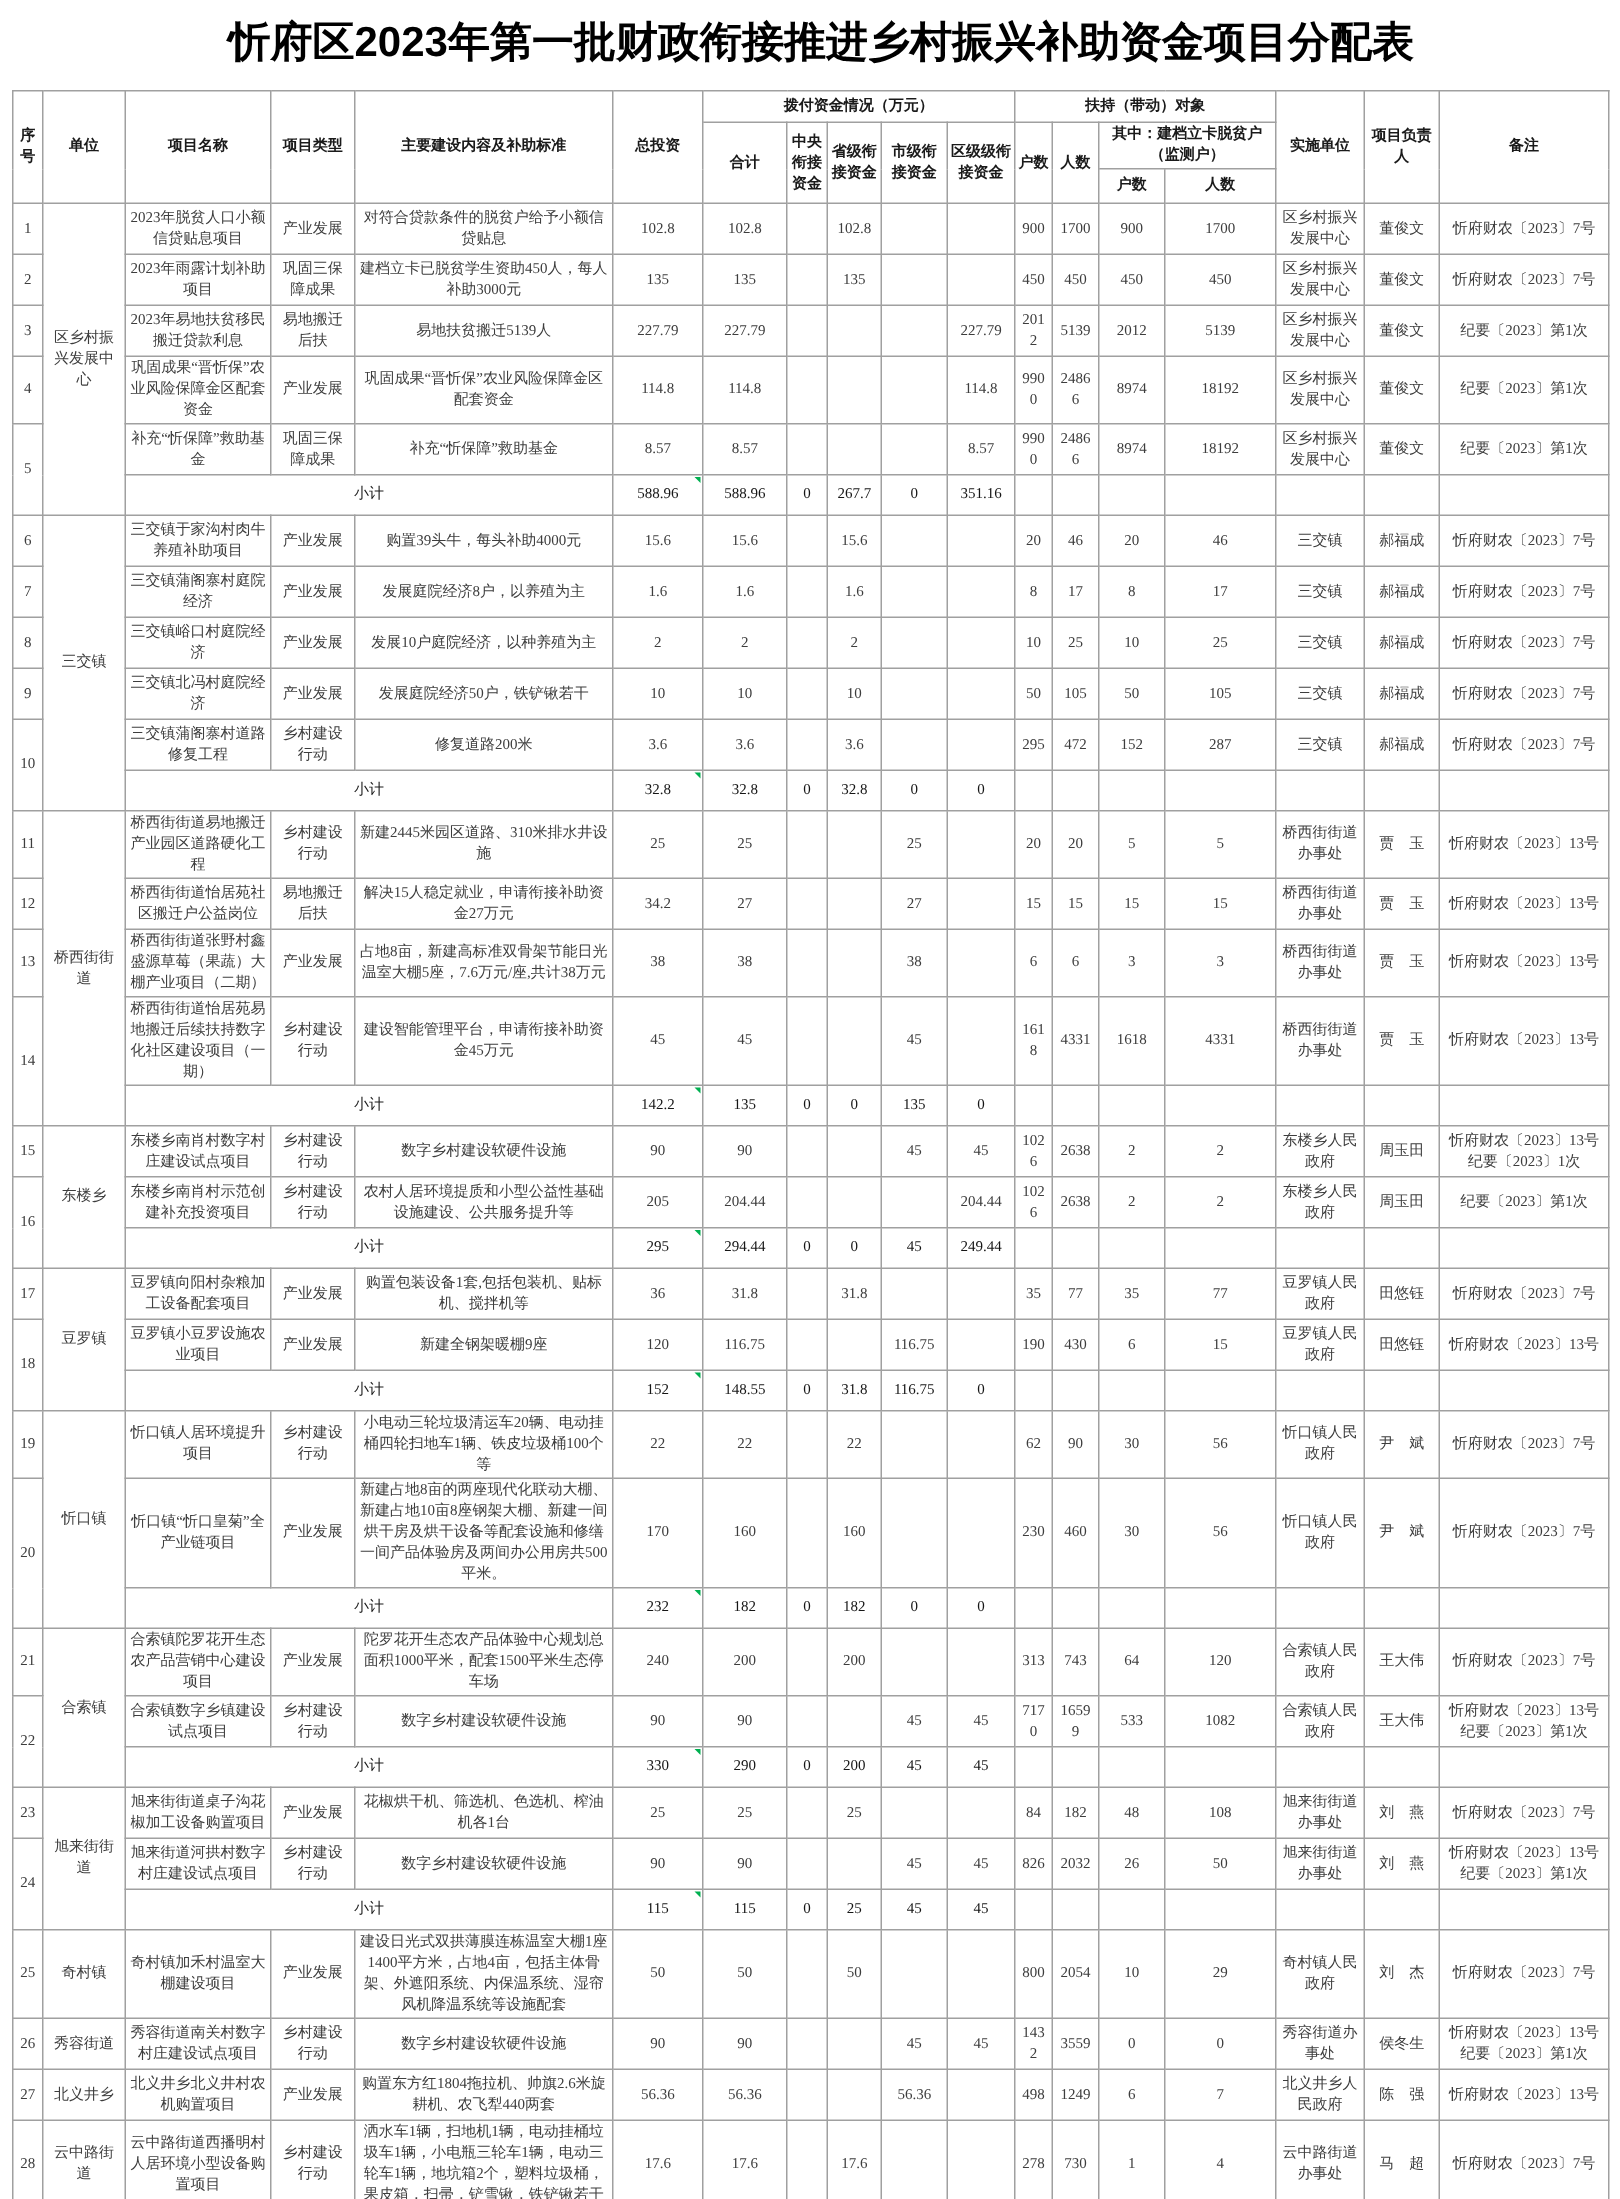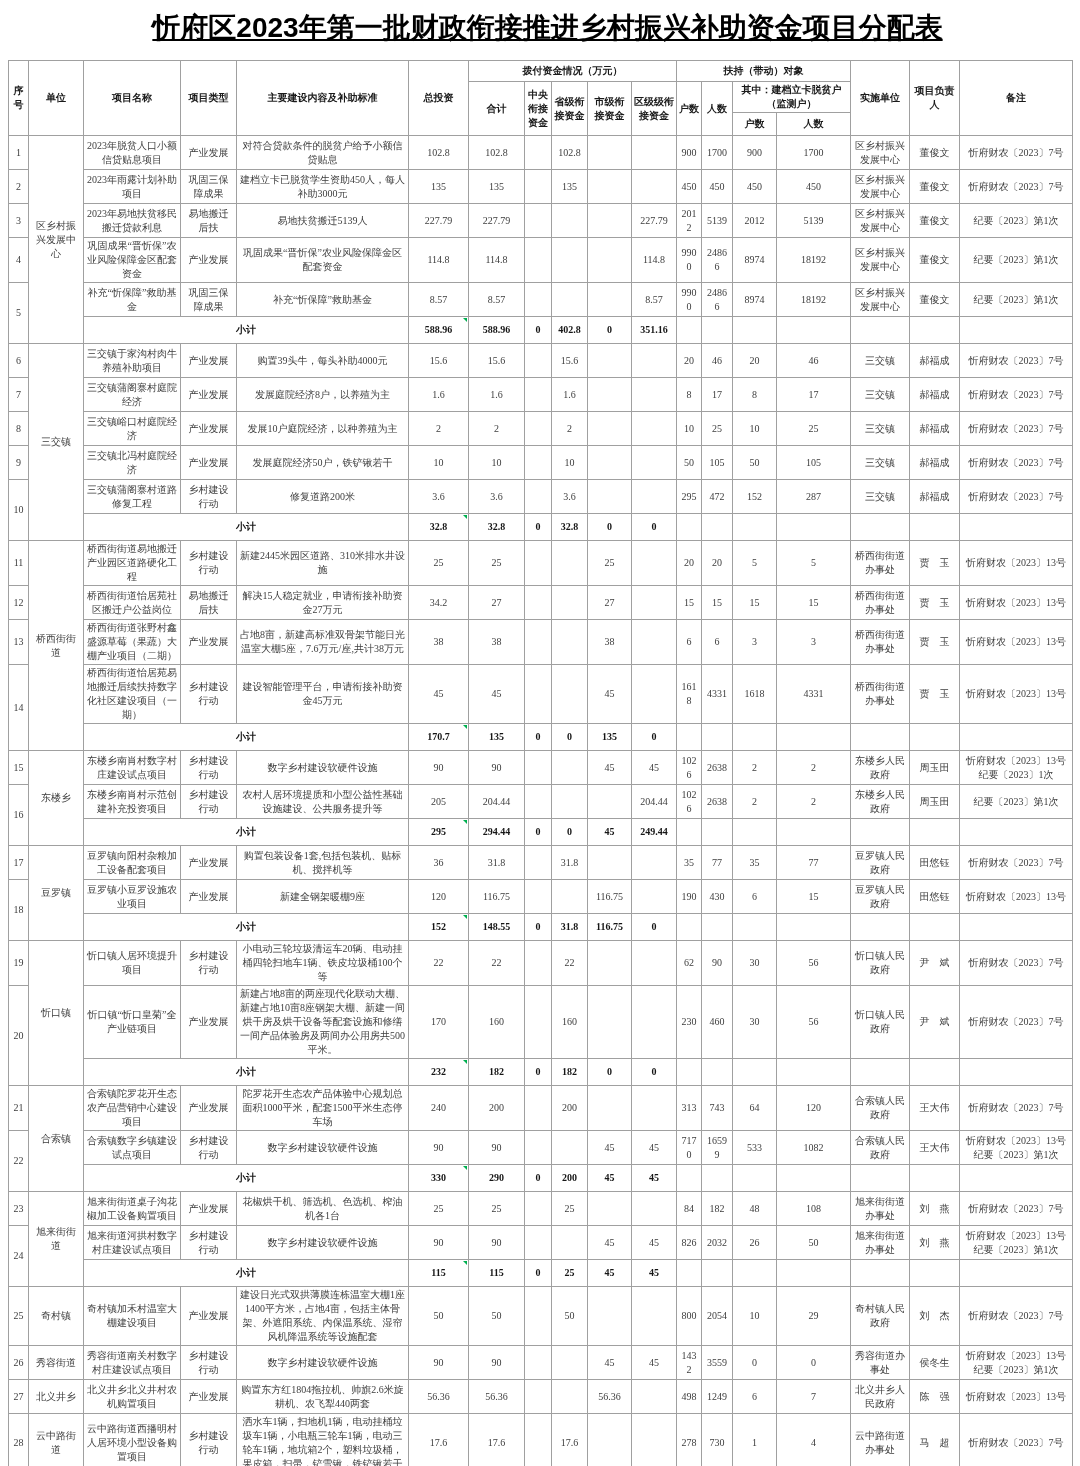--- a/index.html
+++ b/index.html
@@ -2,38 +2,38 @@
 <html><head>
 <meta charset="utf-8">
 <style>
   html,body{margin:0;padding:0;}
   body{
     width:1080px;height:1466px;background:#ffffff;overflow:hidden;
     font-family:"Liberation Serif","DejaVu Serif",serif;color:#3d3d3d;
   }
   .title{
     text-align:center;font-family:"Liberation Sans","DejaVu Sans",sans-serif;
-    font-weight:900;font-size:28px;color:#000;padding:9px 0 13px 15px;text-decoration:underline;
+    font-weight:900;font-size:28px;color:#000;padding:9px 0 13px 15px;
   }
   table{
     border-collapse:collapse;table-layout:fixed;width:1064px;margin:0 8px;
     border:1.5px solid #4f4f4f;
   }
   th,td{
     border:1px solid #a0a0a0;text-align:center;vertical-align:middle;
     padding:1px 3px;font-size:10px;line-height:1.4;word-break:break-all;
     white-space:pre-line;overflow:hidden;
   }
   th{font-weight:bold;color:#1a1a1a;padding:0 2px;text-align:center;}
   thead tr:nth-child(1) th{height:20px;}
   thead tr:nth-child(2) th{height:30px;}
   thead tr:nth-child(3) th{height:22px;}
   td{height:31px;}
   tr.sub td{height:24px;}
-  .bold{font-weight:bold;color:#161616;}
+  .bold{font-weight:normal;color:#161616;}
   tr.grp td{border-top:1.5px solid #4f4f4f;}
   .gmark{position:relative;}
   .gmark::after{
     content:"";position:absolute;top:1px;right:1px;width:0;height:0;
     border-top:4px solid #00b050;border-left:4px solid transparent;
   }
 </style>
 </head>
 <body>
 
@@ -185,21 +185,21 @@
           <td>18192</td>
           <td>区乡村振兴发展中心</td>
           <td>董俊文</td>
           <td>纪要〔2023〕第1次</td>
         </tr>
         <tr class="sub">
           <td colspan="3" class="bold">小计</td>
           <td class="bold gmark">588.96</td>
           <td class="bold">588.96</td>
           <td class="bold">0</td>
-          <td class="bold">402.8</td>
+          <td class="bold">267.7</td>
           <td class="bold">0</td>
           <td class="bold">351.16</td>
           <td></td>
           <td></td>
           <td></td>
           <td></td>
           <td></td>
           <td></td>
           <td></td>
         </tr>
@@ -387,21 +387,21 @@
           <td>1618</td>
           <td>4331</td>
           <td>1618</td>
           <td>4331</td>
           <td>桥西街街道办事处</td>
           <td>贾　玉</td>
           <td>忻府财农〔2023〕13号</td>
         </tr>
         <tr class="sub">
           <td colspan="3" class="bold">小计</td>
-          <td class="bold gmark">170.7</td>
+          <td class="bold gmark">142.2</td>
           <td class="bold">135</td>
           <td class="bold">0</td>
           <td class="bold">0</td>
           <td class="bold">135</td>
           <td class="bold">0</td>
           <td></td>
           <td></td>
           <td></td>
           <td></td>
           <td></td>

